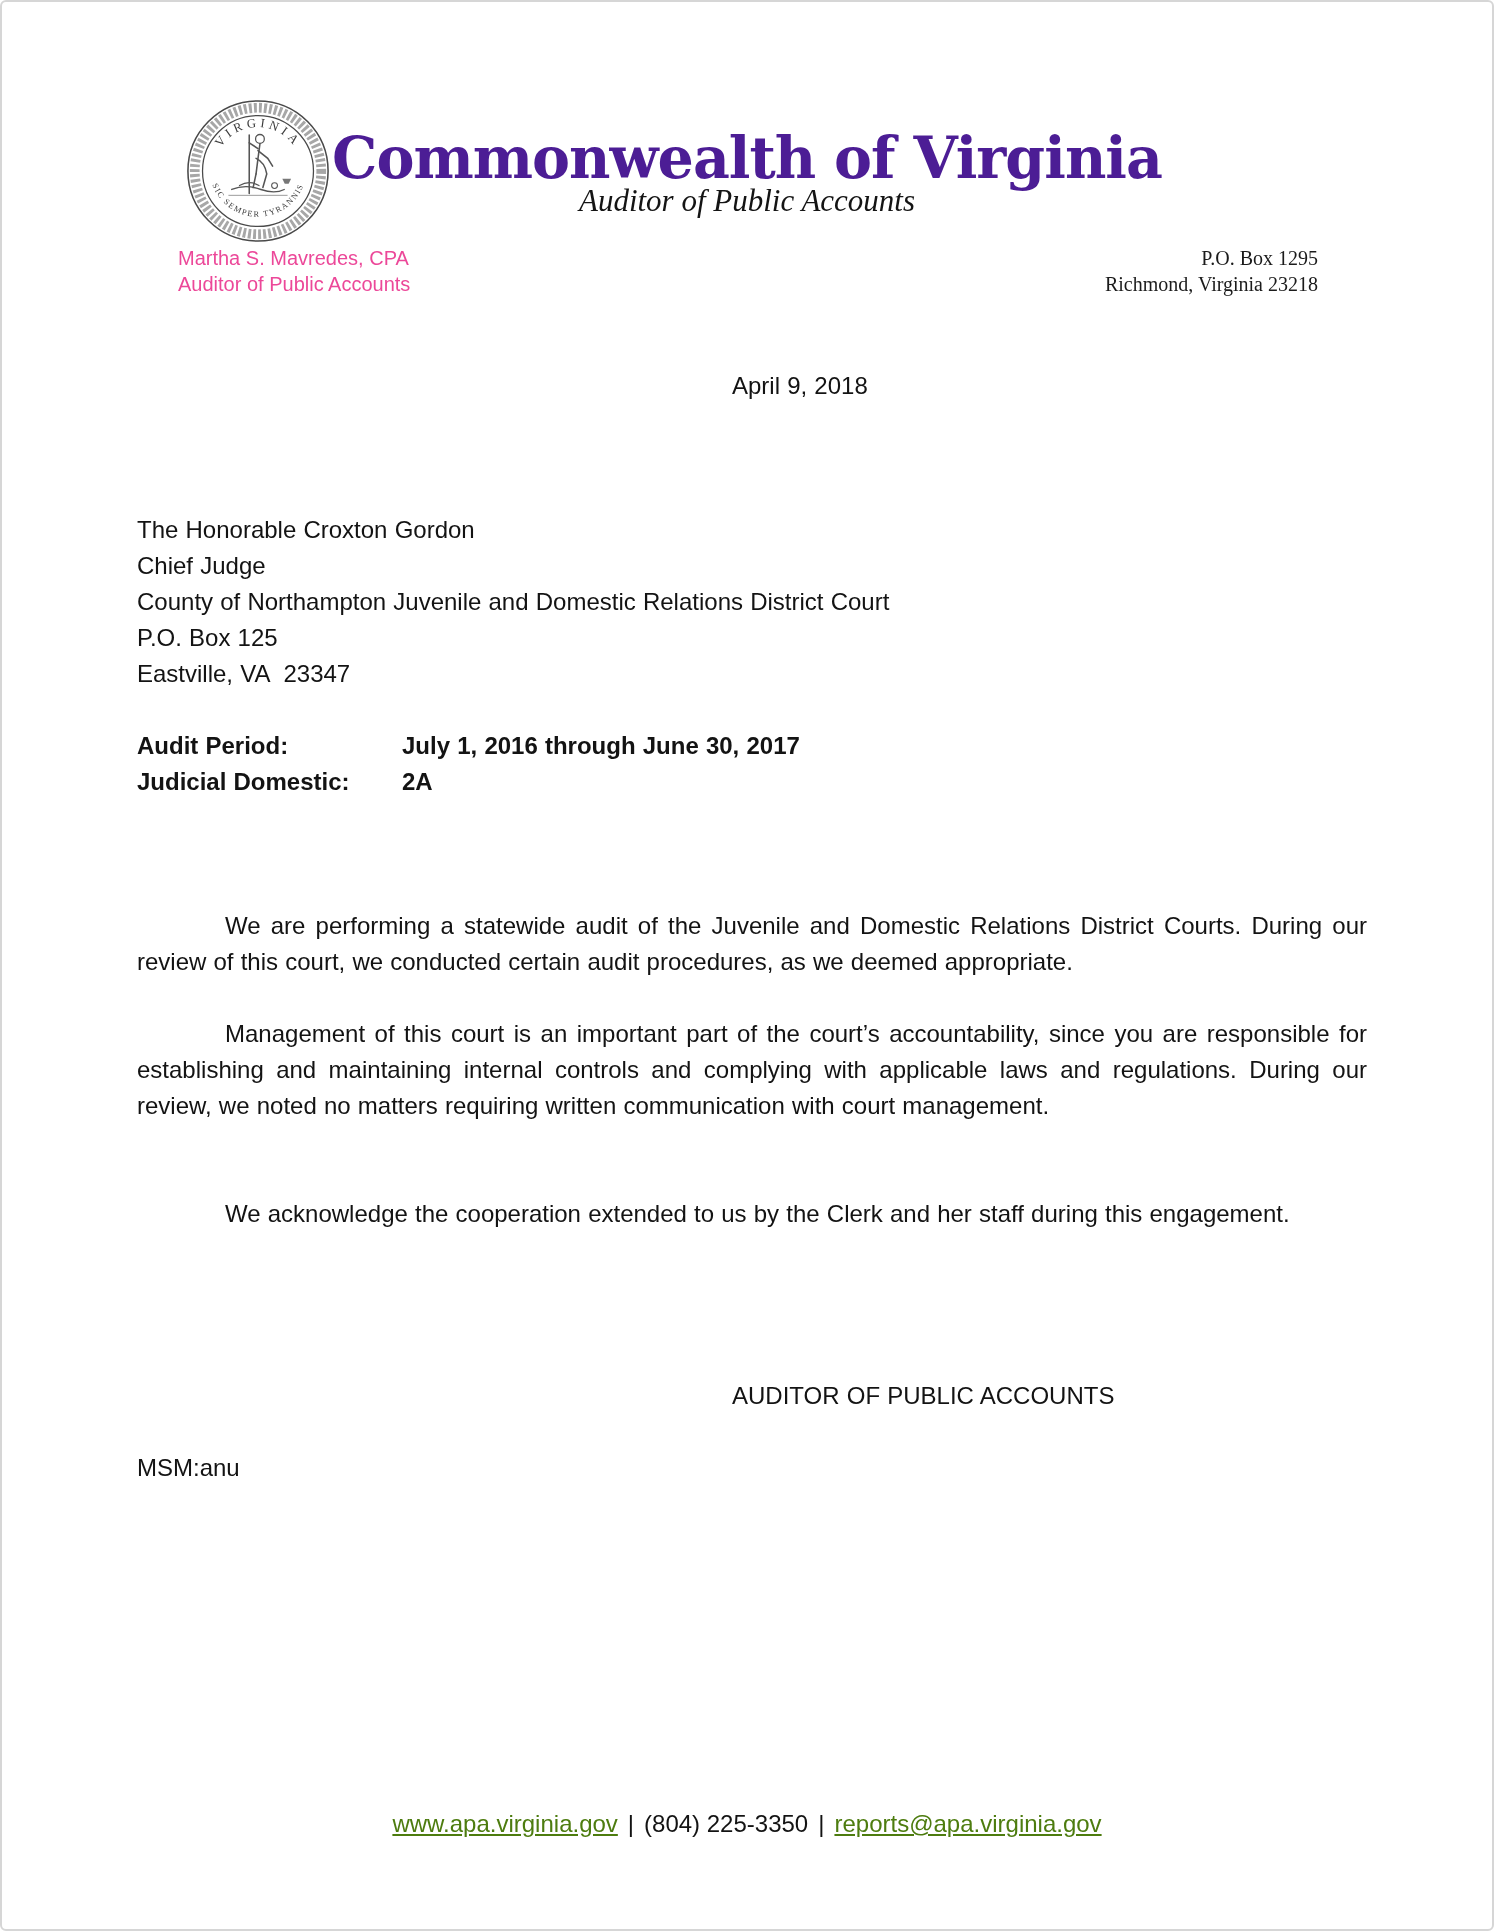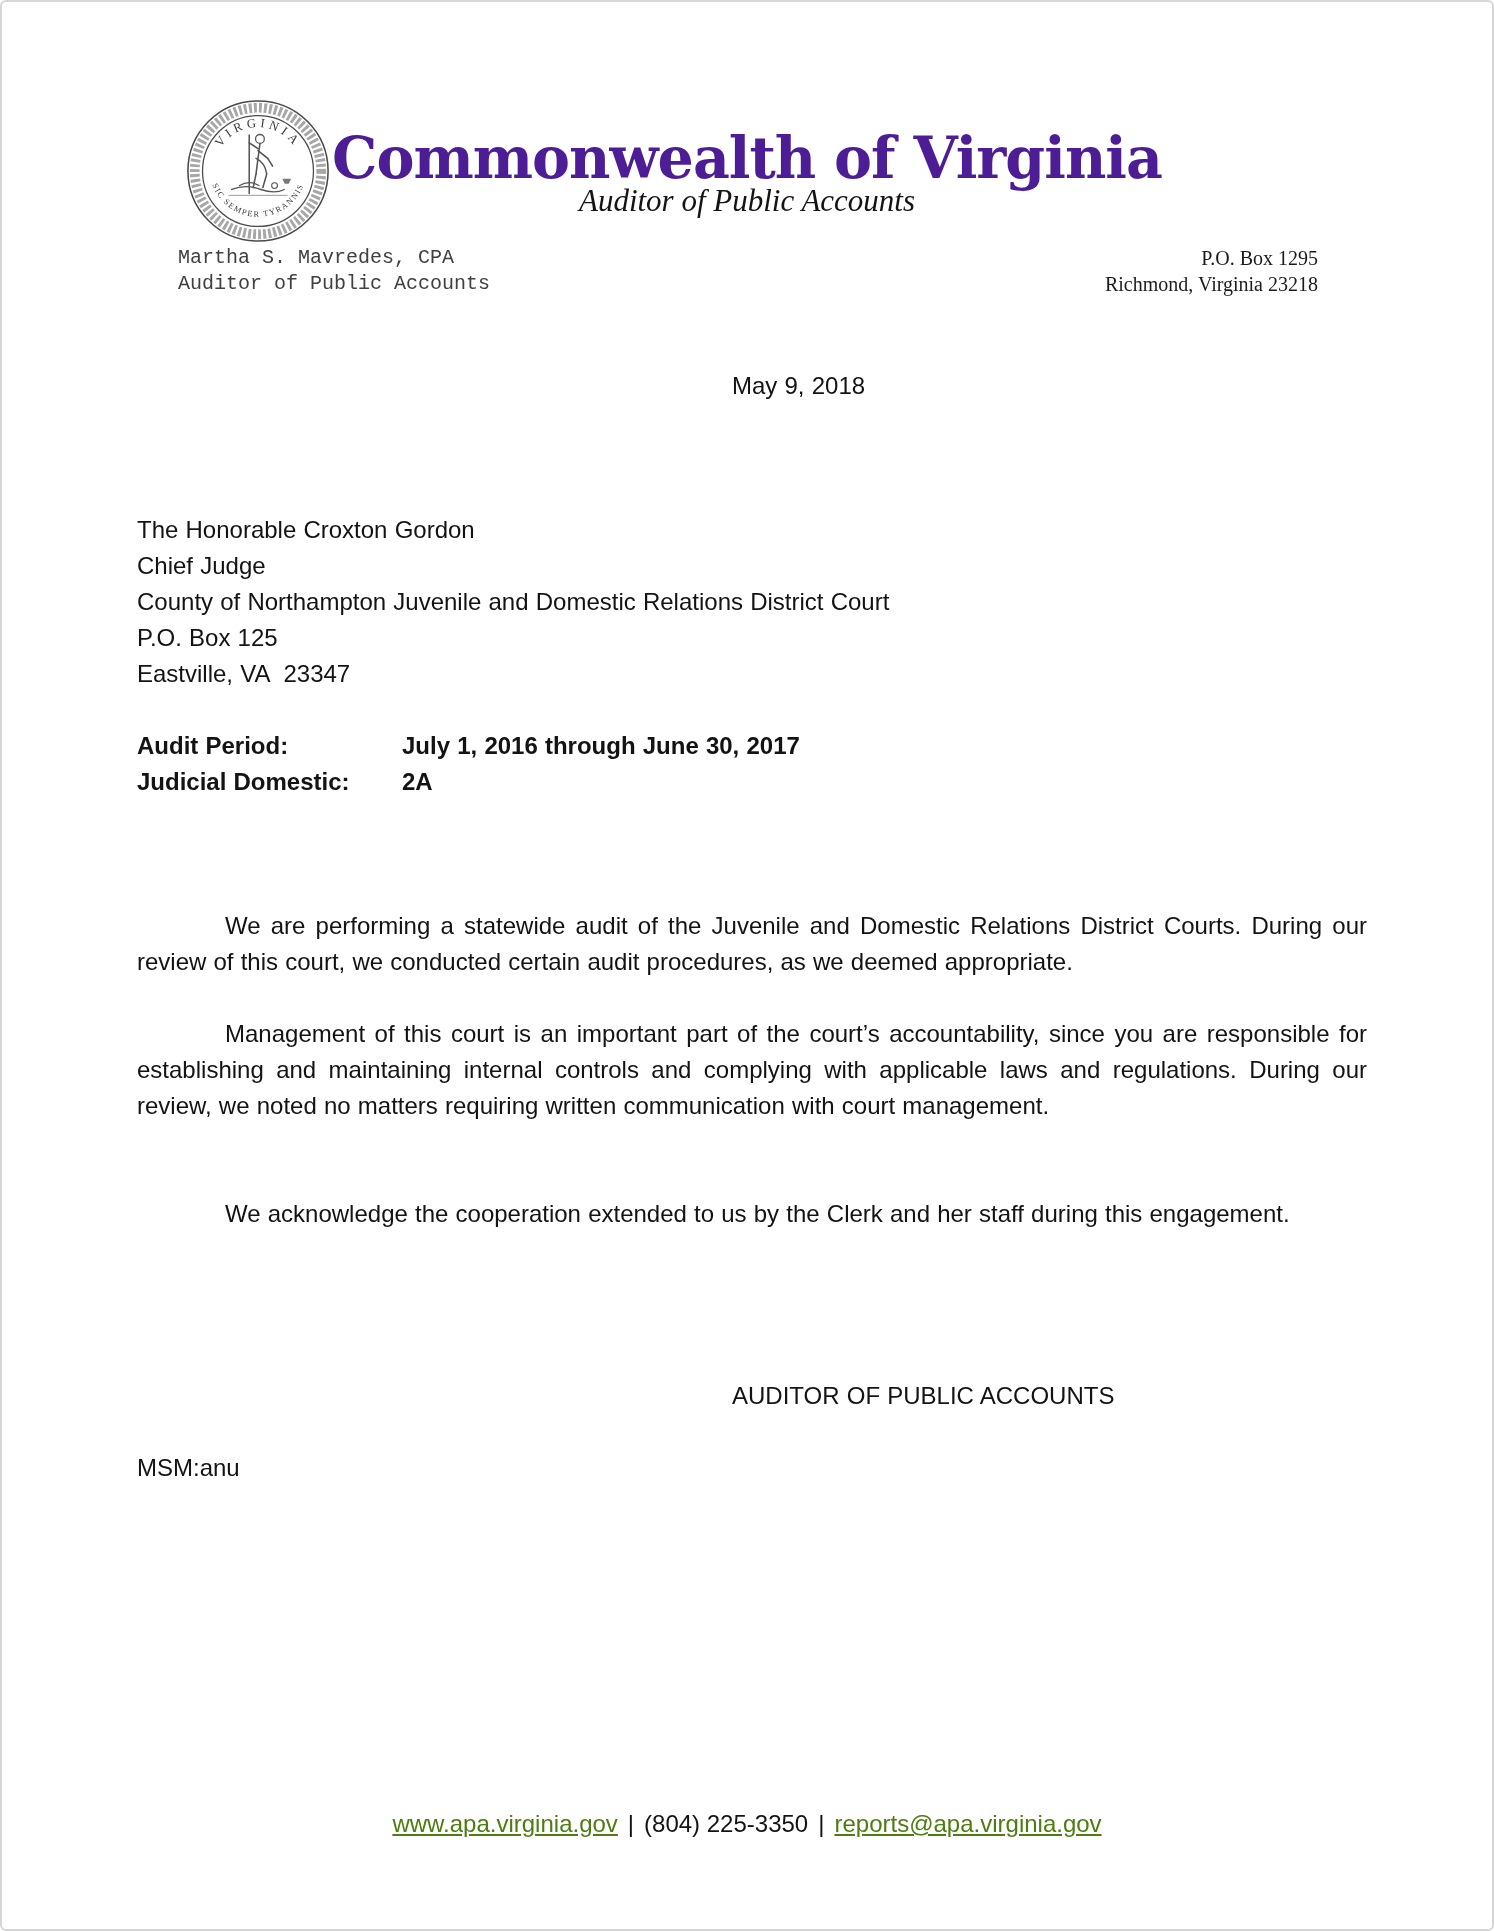--- a/index.html
+++ b/index.html
@@ -24,22 +24,22 @@
     letter-spacing:-1px;color:#4c1d95;margin-top:32px;
   }
   .org-subtitle{
     position:absolute;left:0;top:180px;width:100%;
     text-align:center;
     font-family:"Liberation Serif",serif;
     font-style:italic;font-size:31px;line-height:38px;color:#141414;
   }
   .lh-left{
     position:absolute;left:176px;top:243px;
-    font-family:Liberation Mono, monospace;
-    font-size:20px;line-height:26px;color:#404040;
+    font-family:Liberation Sans, sans-serif;
+    font-size:20px;line-height:26px;color:#ec4899;
   }
   .lh-right{
     position:absolute;right:174px;top:243px;
     text-align:right;
     font-family:"Liberation Serif",serif;
     font-size:20px;line-height:26px;color:#1b1b1b;
   }
   
   .bodytext{font-size:24px;line-height:36px;word-spacing:0.5px;}
   .date{position:absolute;left:730px;top:366px;}
@@ -114,21 +114,21 @@
   <div class="lh-left">
     <div>Martha S. Mavredes, CPA</div>
     <div>Auditor of Public Accounts</div>
   </div>
 
   <div class="lh-right">
     <div>P.O. Box 1295</div>
     <div>Richmond, Virginia 23218</div>
   </div>
 
-  <div class="date bodytext">May 9, 2018</div>
+  <div class="date bodytext">April 9, 2018</div>
 
   <div class="recipient bodytext">
     <div>The Honorable Croxton Gordon</div>
     <div>Chief Judge</div>
     <div>County of Northampton Juvenile and Domestic Relations District Court</div>
     <div>P.O. Box 125</div>
     <div>Eastville, VA  23347</div>
   </div>
 
   <div class="audit-info bodytext">

